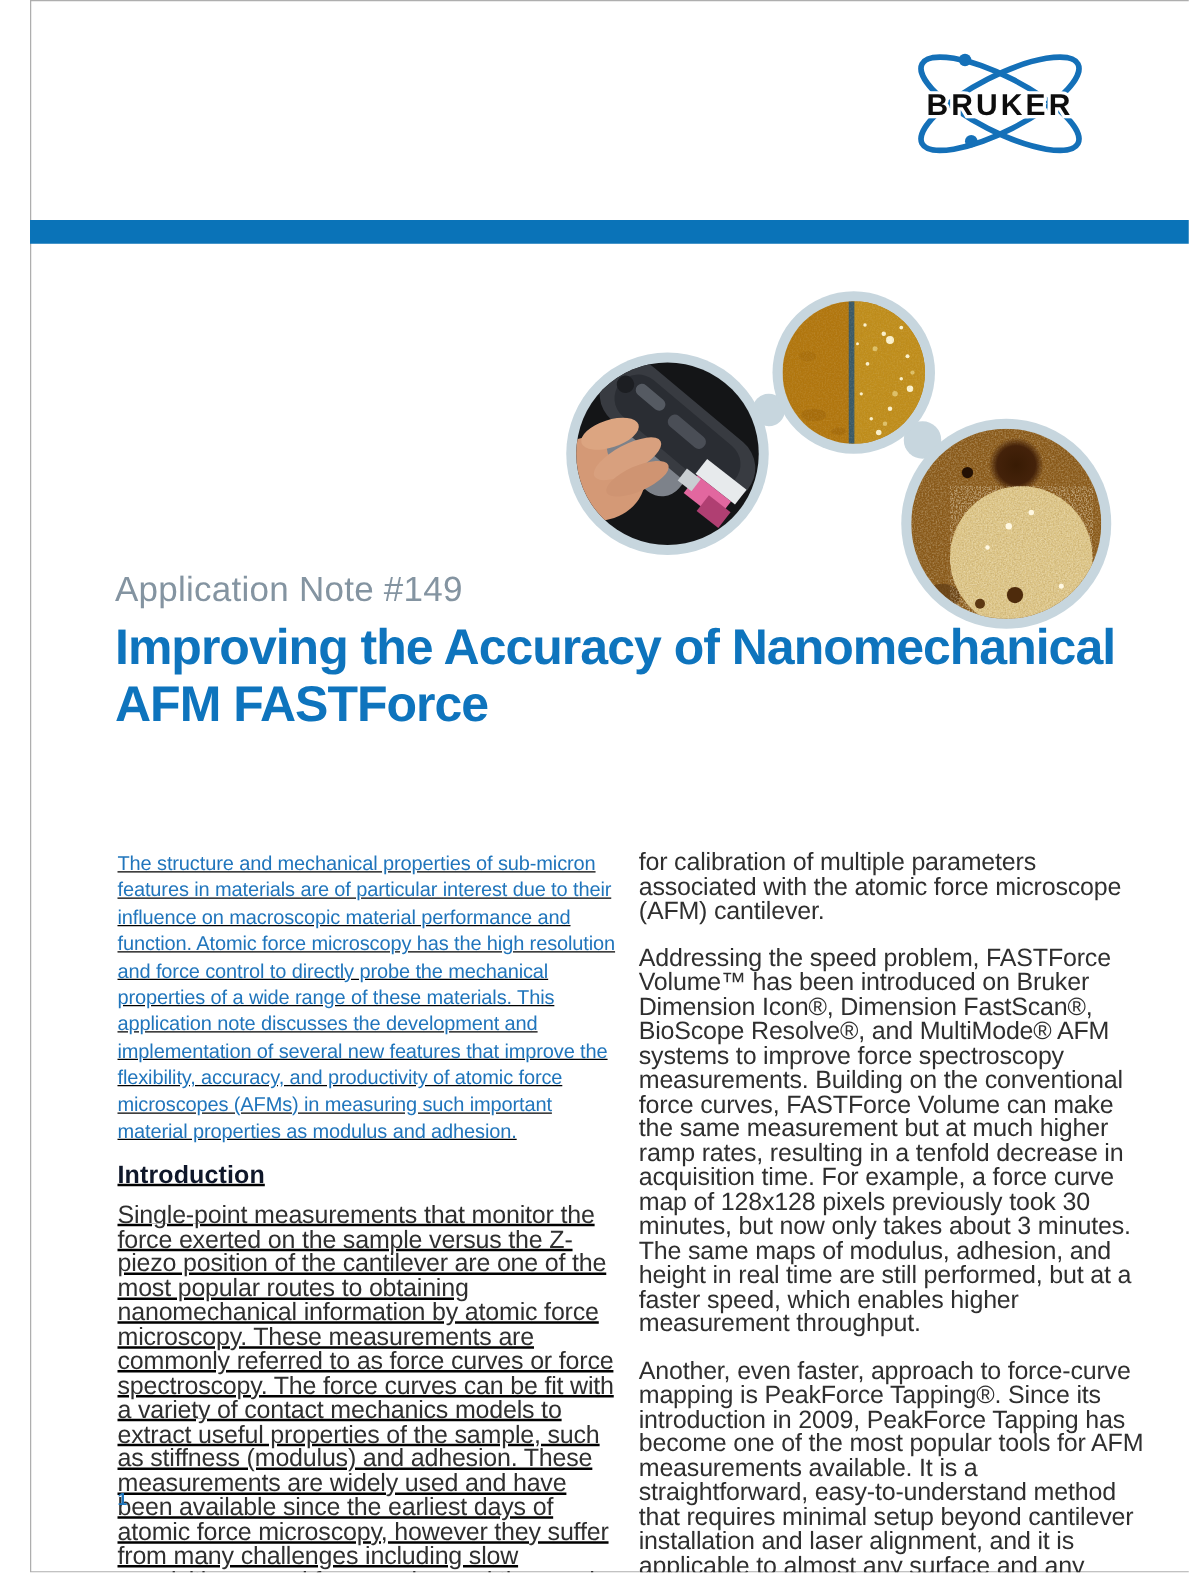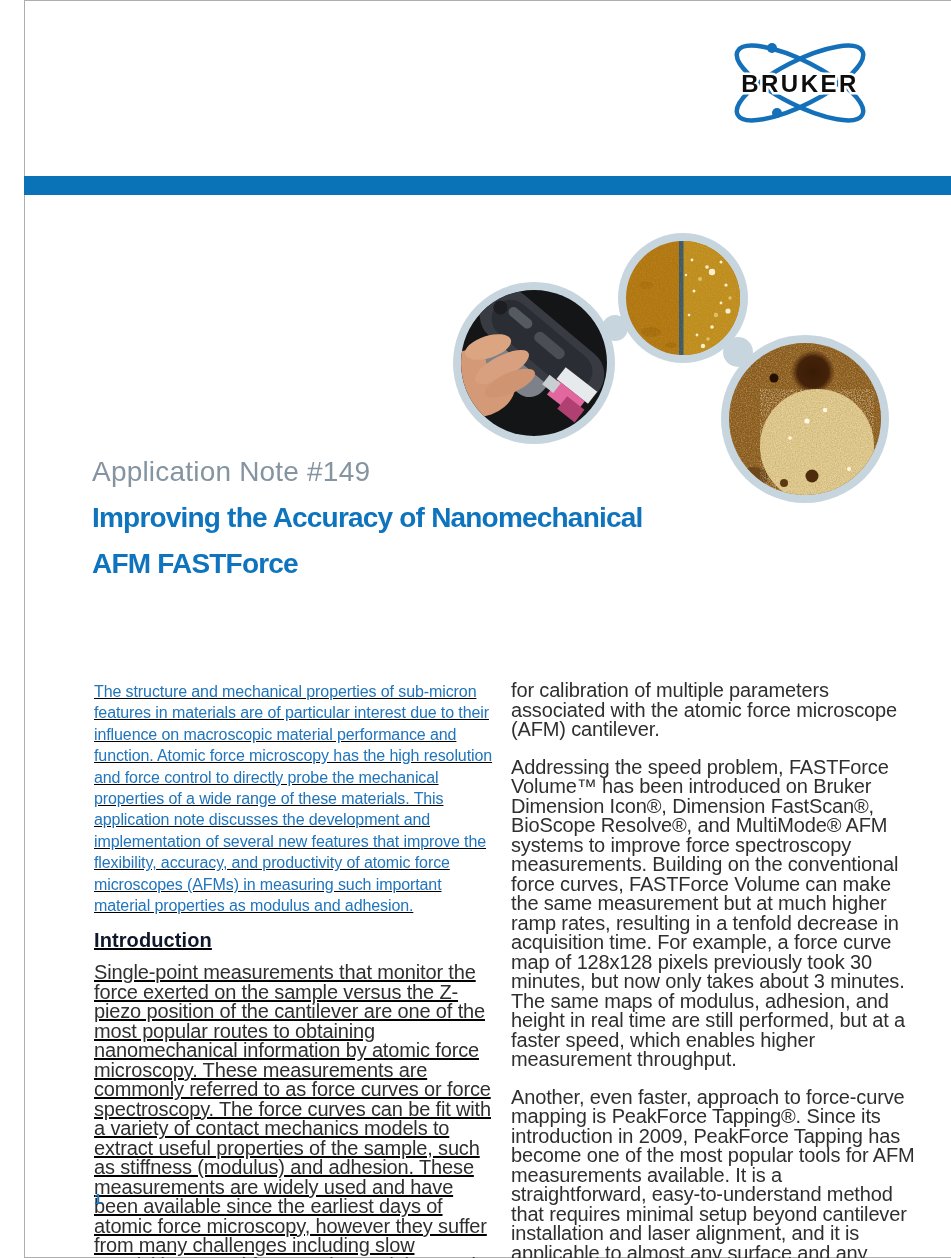--- a/index.html
+++ b/index.html
@@ -20,21 +20,21 @@
   }
   .logo{position:absolute;left:697px;top:36px;width:158px;height:92px;}
   .hero{position:absolute;left:400px;top:215px;width:480px;height:300px;}
   .note-label{
     position:absolute;left:68px;top:456px;
     font-size:28px;color:#8494a1;letter-spacing:.2px;
   }
   h1.title{
     position:absolute;left:68px;top:495px;margin:0;
     width:830px;
-    font-size:28px;line-height:46px;font-weight:bold;
+    font-size:40px;line-height:46px;font-weight:bold;
     color:#0e74bd;letter-spacing:-0.8px;
   }
   h1.title span{display:block;}
   .col{position:absolute;top:681px;}
   .col-left{left:70px;width:404px;text-decoration:underline;}
   .col-right{left:487px;width:410px;}
   p.lead{
     margin:0 0 13px;color:#2075bc;
     font-size:16px;line-height:21.4px;letter-spacing:-0.1px;
   }

